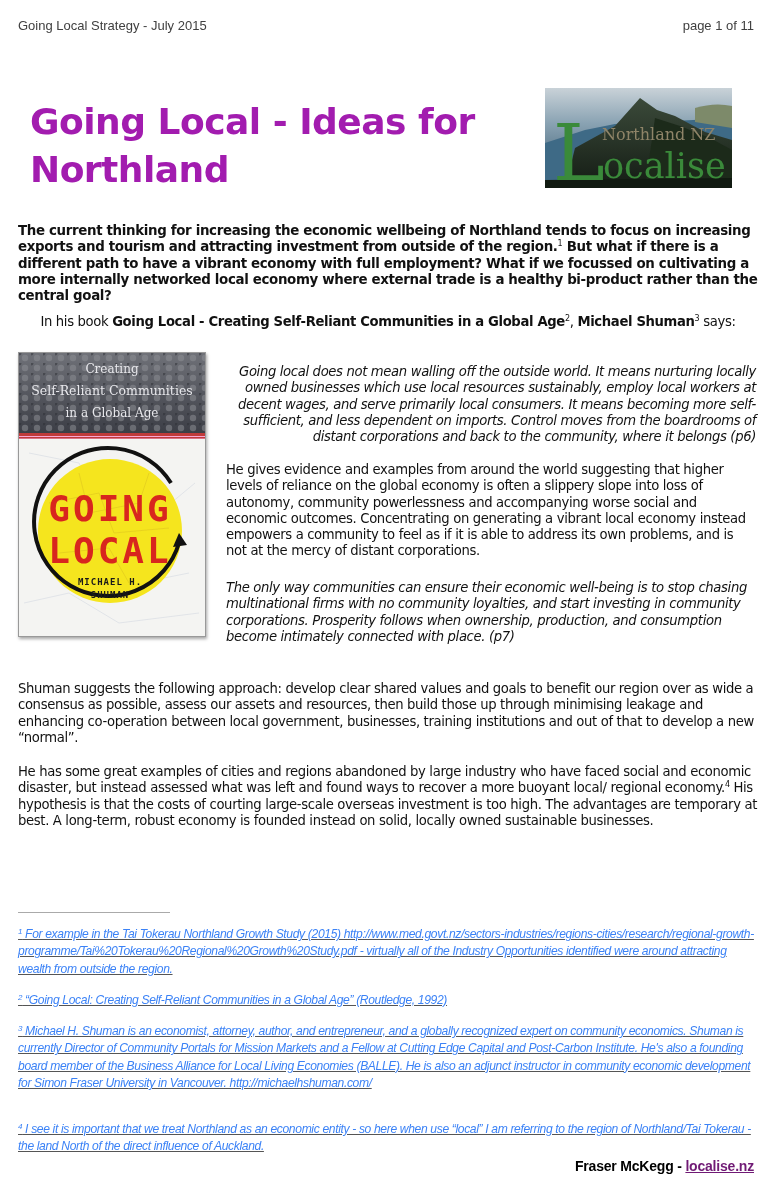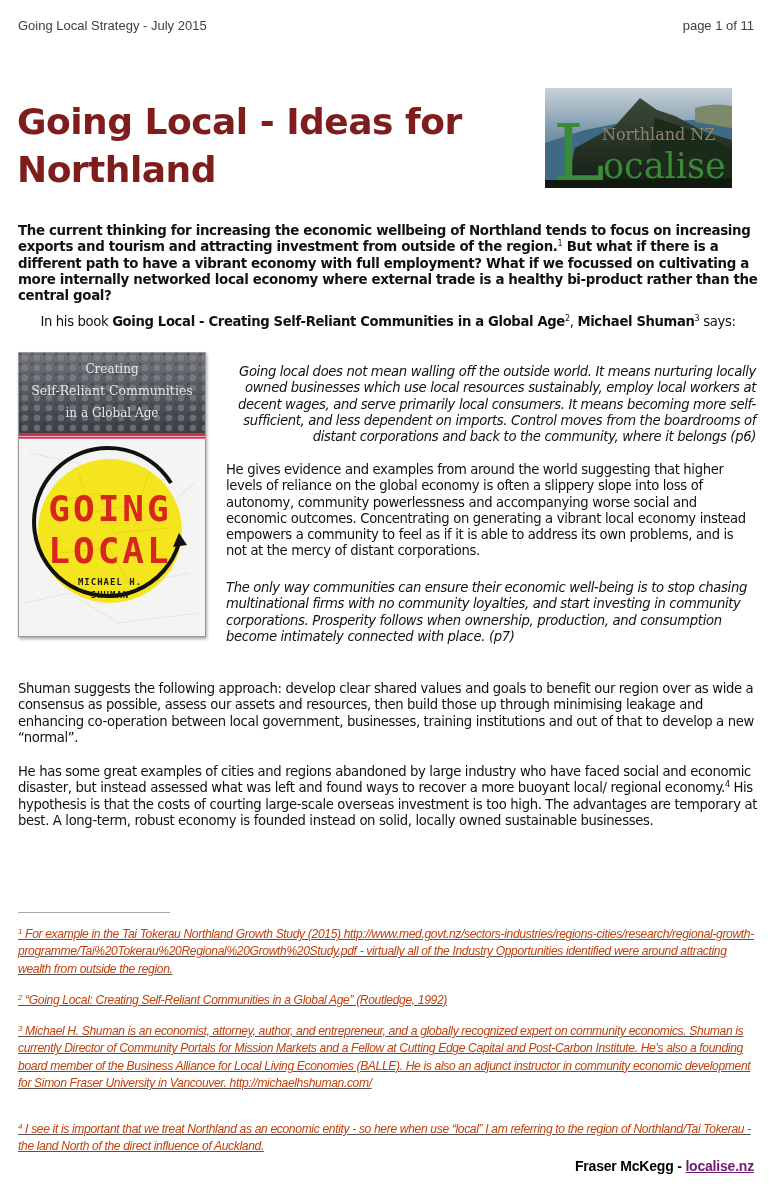--- a/index.html
+++ b/index.html
@@ -1,37 +1,37 @@
 <!DOCTYPE html>
 <html><head>
 <meta charset="utf-8">
 <style>
   html, body { margin: 0; padding: 0; background: #ffffff; }
   body { width: 772px; height: 1194px; position: relative; overflow: hidden; color: #111; font-family: "DejaVu Sans", sans-serif; }
   .hdr { position: absolute; top: 18px; font-family: "Liberation Sans", sans-serif; font-size: 13px; color: #404040; }
   .hdr-left { left: 18px; }
   .hdr-right { right: 18px; }
-  .title { position: absolute; left: 17px; top: 98px; width: 500px; margin: 0; font-family: "DejaVu Sans", sans-serif; font-weight: bold; font-size: 36px; line-height: 48px; letter-spacing: -0.5px; color: #7f1d1d; }
+  .title { position: absolute; left: 30px; top: 98px; width: 500px; margin: 0; font-family: "DejaVu Sans", sans-serif; font-weight: bold; font-size: 36px; line-height: 48px; letter-spacing: -0.5px; color: #a21caf; }
   .logo { position: absolute; left: 545px; top: 88px; width: 187px; height: 100px; overflow: hidden; }
   .logo svg { display: block; }
   .p { position: absolute; left: 18px; width: 740px; margin: 0; font-family: "DejaVu Sans", sans-serif; font-size: 13.2px; line-height: 16.3px; letter-spacing: -0.35px; }
   .intro { top: 211px; font-weight: bold; font-size: 13.4px; margin-top: 12px; }
   .book-line { top: 314px; text-align: center; }
   .book-line b { font-weight: bold; }
   .cover { position: absolute; left: 18px; top: 352px; width: 186px; height: 283px; border: 1px solid #999; box-shadow: 1px 2px 3px rgba(0,0,0,0.35); overflow: hidden; background: #f9a8d4; }
   .cover svg { display: block; }
   .q { position: absolute; left: 226px; width: 530px; margin: 0; font-family: "DejaVu Sans", sans-serif; font-size: 13.2px; line-height: 16.3px; letter-spacing: -0.35px; }
   .q-italic { font-style: italic; }
   .q1 { top: 364px; text-align: right; }
   .q2 { top: 462px; }
   .q3 { top: 580px; }
   .p-shuman { top: 681px; }
   .p-examples { top: 764px; }
   .fn-rule { position: absolute; left: 18px; top: 912px; width: 152px; height: 0; border-top: 1px solid #aaa; }
-  .fn { position: absolute; left: 18px; width: 740px; margin: 0; font-family: "Liberation Sans", sans-serif; font-style: italic; font-size: 12.1px; line-height: 17.4px; letter-spacing: -0.35px; color: #c2410c; text-decoration: underline; text-decoration-color: #555; }
+  .fn { position: absolute; left: 18px; width: 740px; margin: 0; font-family: "Liberation Sans", sans-serif; font-style: italic; font-size: 12.1px; line-height: 17.4px; letter-spacing: -0.35px; color: #3b82f6; text-decoration: underline; text-decoration-color: #555; }
   .fn sup { font-size: 8px; vertical-align: 4px; line-height: 0; }
   .fn1 { top: 926px; }
   .fn2 { top: 992px; }
   .fn3 { top: 1023px; }
   .fn4 { top: 1121px; }
   .sig { position: absolute; right: 18px; top: 1158px; font-family: "Liberation Sans", sans-serif; font-weight: bold; font-size: 14px; letter-spacing: -0.2px; color: #000; }
   .sig a { color: #701a75; text-decoration: underline; }
   sup.ref { font-size: 8px; vertical-align: 5px; line-height: 0; font-weight: normal; }
 </style>
 </head>

